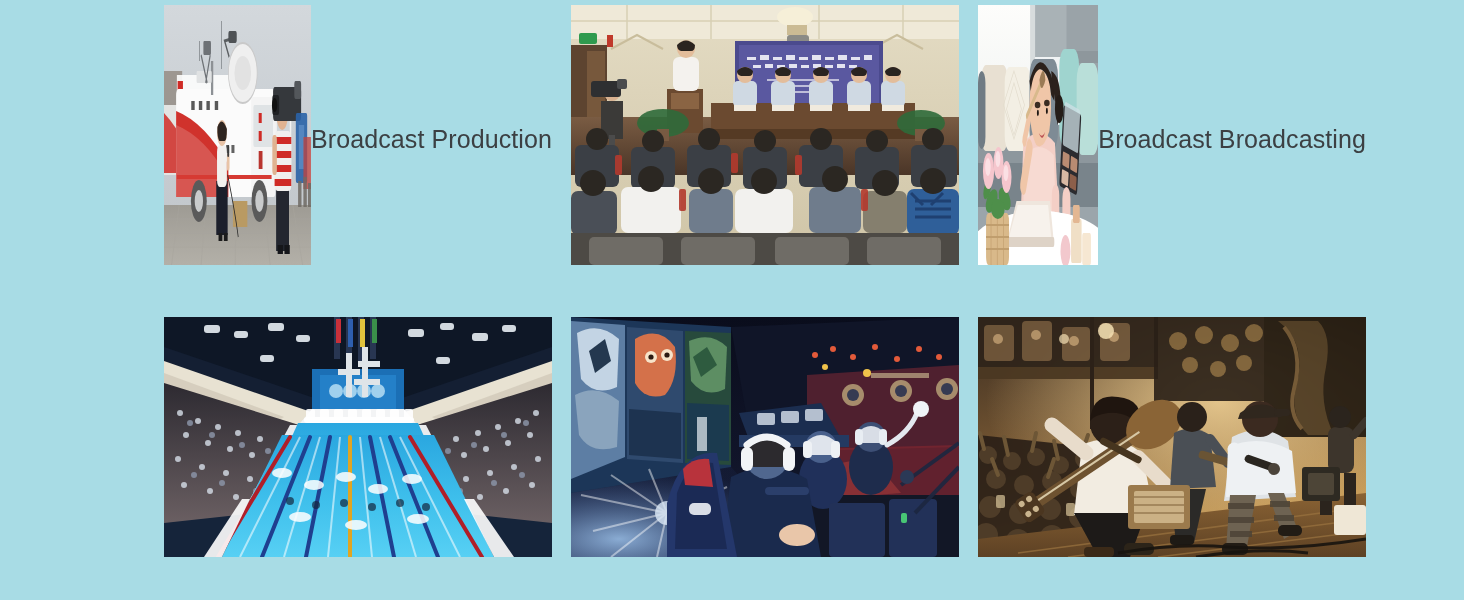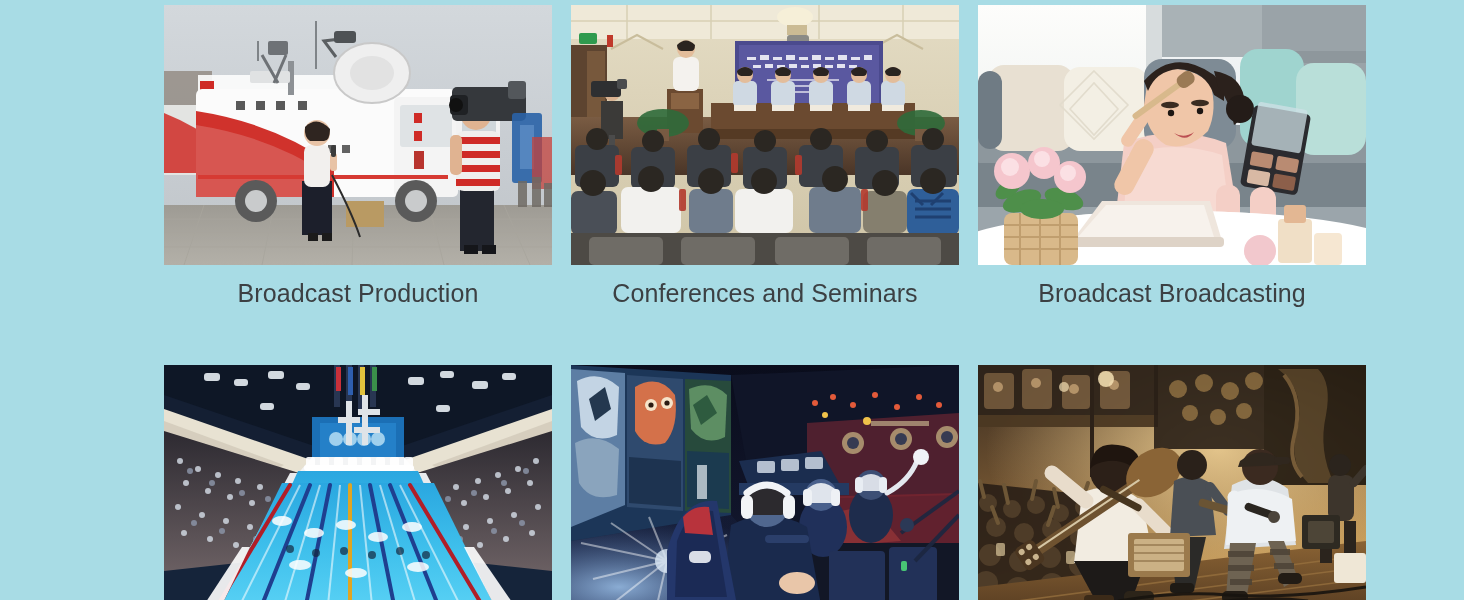--- a/index.html
+++ b/index.html
@@ -24,21 +24,21 @@
     left: 164px;
     top: 5px;
     width: 1202px;
     display: grid;
     grid-template-columns: 388px 388px 388px;
     column-gap: 19px;
     row-gap: 0px;
   }
   .cell {
     display: flex;
-    flex-direction: column;
+    flex-direction: row;
     align-items: center;
   }
   .cell.row2 { margin-top: 52px; }
 
   .thumb {
     width: 388px;
     height: 260px;
     overflow: hidden;
     position: relative;
     background: #cfd8dc;
@@ -346,21 +346,20 @@
           </g>
           <rect x="0" y="228" width="388" height="32" fill="#4d4a45"></rect>
           <g fill="#6f6c66">
             <rect x="18" y="232" width="74" height="28" rx="5"></rect>
             <rect x="110" y="232" width="74" height="28" rx="5"></rect>
             <rect x="204" y="232" width="74" height="28" rx="5"></rect>
             <rect x="296" y="232" width="74" height="28" rx="5"></rect>
           </g>
         </svg>
       </div>
-      <div class="caption" style="color: rgb(60, 64, 67);">Conferences and Seminars</div>
     </div>
 
     <div class="cell row1">
       <div class="thumb">
         <svg viewBox="0 0 388 260" preserveAspectRatio="none">
           <defs>
             <linearGradient id="ibBg" x1="0" y1="0" x2="0" y2="1">
               <stop offset="0%" stop-color="#f4f6f7"></stop>
               <stop offset="100%" stop-color="#e2e7ea"></stop>
             </linearGradient>

